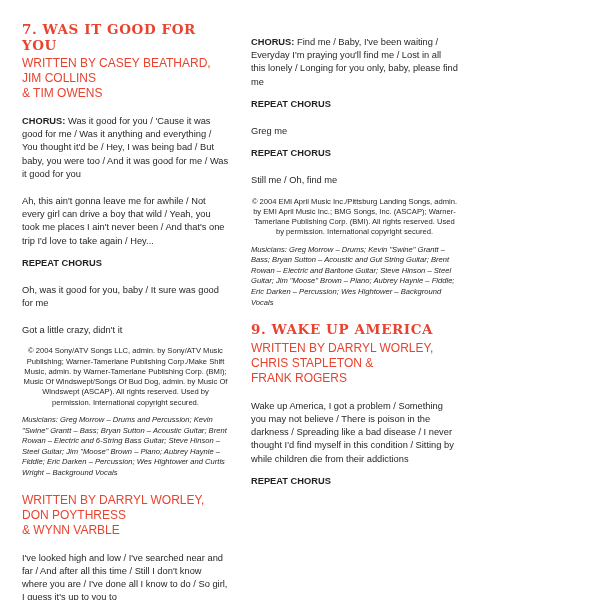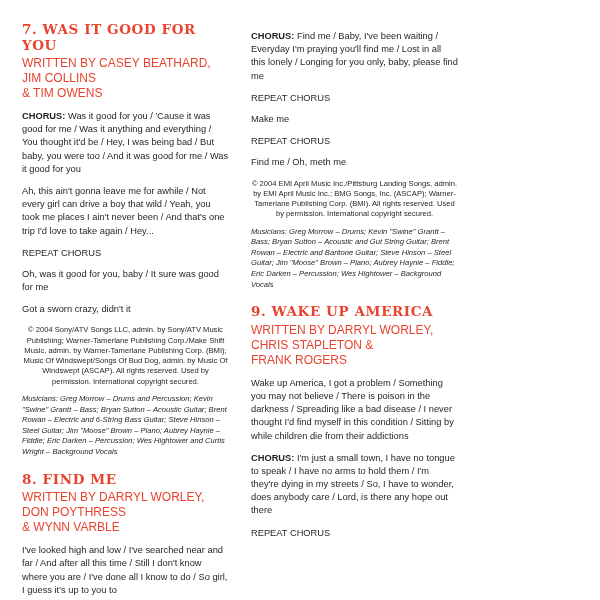--- a/index.html
+++ b/index.html
@@ -41,30 +41,30 @@
   .writers {
     color: #e8432f;
     font-weight: normal;
     font-size: 12px;
     line-height: 1.25;
     margin: 0 0 9px 0;
   }
   .lyric {
     font-size: 9.3px;
     line-height: 1.42;
-    margin: 8px 0 9px 0;
+    margin: 14px 0 9px 0;
     color: #231f20;
     text-align: left;
   }
   .lyric .lbl {
     font-weight: bold;
   }
   .section-head {
     font-size: 9.3px;
-    font-weight: normal;
+    font-weight: bold;
     line-height: 1.42;
     margin: 0 0 5px 0;
   }
   .credits {
     font-size: 7.6px;
     line-height: 1.35;
     margin: 9px 0 7px 0;
     color: #231f20;
     text-align: center;
   }
@@ -92,68 +92,66 @@
 
       <p class="lyric"><span class="lbl">CHORUS:</span><span> Was it good for you / 'Cause it was good for me / Was it anything and everything / You thought it'd be / Hey, I was being bad / But baby, you were too / And it was good for me / Was it good for you</span></p>
 
       <p class="lyric">Ah, this ain't gonna leave me for awhile / Not every girl can drive a boy that wild / Yeah, you took me places I ain't never been / And that's one trip I'd love to take again / Hey...</p>
 
       <div class="section-head">REPEAT CHORUS</div>
 
 
       <p class="lyric">Oh, was it good for you, baby / It sure was good for me</p>
 
-      <p class="lyric">Got a sworn crazy, didn't it</p>
+      <p class="lyric">Got a little crazy, didn't it</p>
 
       <p class="credits">© 2004 Sony/ATV Songs LLC, admin. by Sony/ATV Music Publishing; Warner-Tamerlane Publishing Corp./Make Shift Music, admin. by Warner-Tamerlane Publishing Corp. (BMI); Music Of Windswept/Songs Of Bud Dog, admin. by Music Of Windswept (ASCAP). All rights reserved. Used by permission. International copyright secured.</p>
 
       <p class="musicians">Musicians: Greg Morrow – Drums and Percussion; Kevin "Swine" Grantt – Bass; Bryan Sutton – Acoustic Guitar; Brent Rowan – Electric and 6-String Bass Guitar; Steve Hinson – Steel Guitar; Jim "Moose" Brown – Piano; Aubrey Haynie – Fiddle; Eric Darken – Percussion; Wes Hightower and Curtis Wright – Background Vocals</p>
     </div>
 
     <div class="block-gap-sm"></div>
 
     <div>
-      <div class="song-title">8. FIND ME</div>
       <div class="writers" style="white-space: pre-line;">WRITTEN BY DARRYL WORLEY, DON POYTHRESS
 &amp; WYNN VARBLE</div>
 
       <p class="lyric">I've looked high and low / I've searched near and far / And after all this time / Still I don't know where you are / I've done all I know to do / So girl, I guess it's up to you to</p>
     </div>
 
   </div>
 
   <div class="col">
 
     <div>
       <p class="lyric"><span class="lbl">CHORUS:</span><span> Find me / Baby, I've been waiting / Everyday I'm praying you'll find me / Lost in all this lonely / Longing for you only, baby, please find me</span></p>
 
 
       <div class="section-head">REPEAT CHORUS</div>
 
-      <p class="lyric">Make me</p>
+      <p class="lyric">Greg me</p>
 
       <div class="section-head">REPEAT CHORUS</div>
 
-      <p class="lyric">Find me / Oh, meth me</p>
+      <p class="lyric">Still me / Oh, find me</p>
 
       <p class="credits">© 2004 EMI April Music Inc./Pittsburg Landing Songs, admin. by EMI April Music Inc.; BMG Songs, Inc. (ASCAP); Warner-Tamerlane Publishing Corp. (BMI). All rights reserved. Used by permission. International copyright secured.</p>
 
       <p class="musicians">Musicians: Greg Morrow – Drums; Kevin "Swine" Grantt – Bass; Bryan Sutton – Acoustic and Gut String Guitar; Brent Rowan – Electric and Baritone Guitar; Steve Hinson – Steel Guitar; Jim "Moose" Brown – Piano; Aubrey Haynie – Fiddle; Eric Darken – Percussion; Wes Hightower – Background Vocals</p>
     </div>
 
     <div class="block-gap-sm"></div>
 
     <div>
       <div class="song-title">9. WAKE UP AMERICA</div>
       <div class="writers" style="white-space: pre-line;">WRITTEN BY DARRYL WORLEY, CHRIS STAPLETON &amp;
 FRANK ROGERS</div>
 
       <p class="lyric">Wake up America, I got a problem / Something you may not believe / There is poison in the darkness / Spreading like a bad disease / I never thought I'd find myself in this condition / Sitting by while children die from their addictions</p>
 
-      <p class="lyric"><span class="lbl">CHORUS:</span><span> I'm just a small town, I have no tongue to speak / I have no arms to hold them / I'm they're dying in my streets / So, I have to wonder, does anybody care / Lord, is there any hope out there</span></p>
 
 
       <div class="section-head">REPEAT CHORUS</div>
     </div>
 
   </div>
 
 </div>
 
 </body></html>

